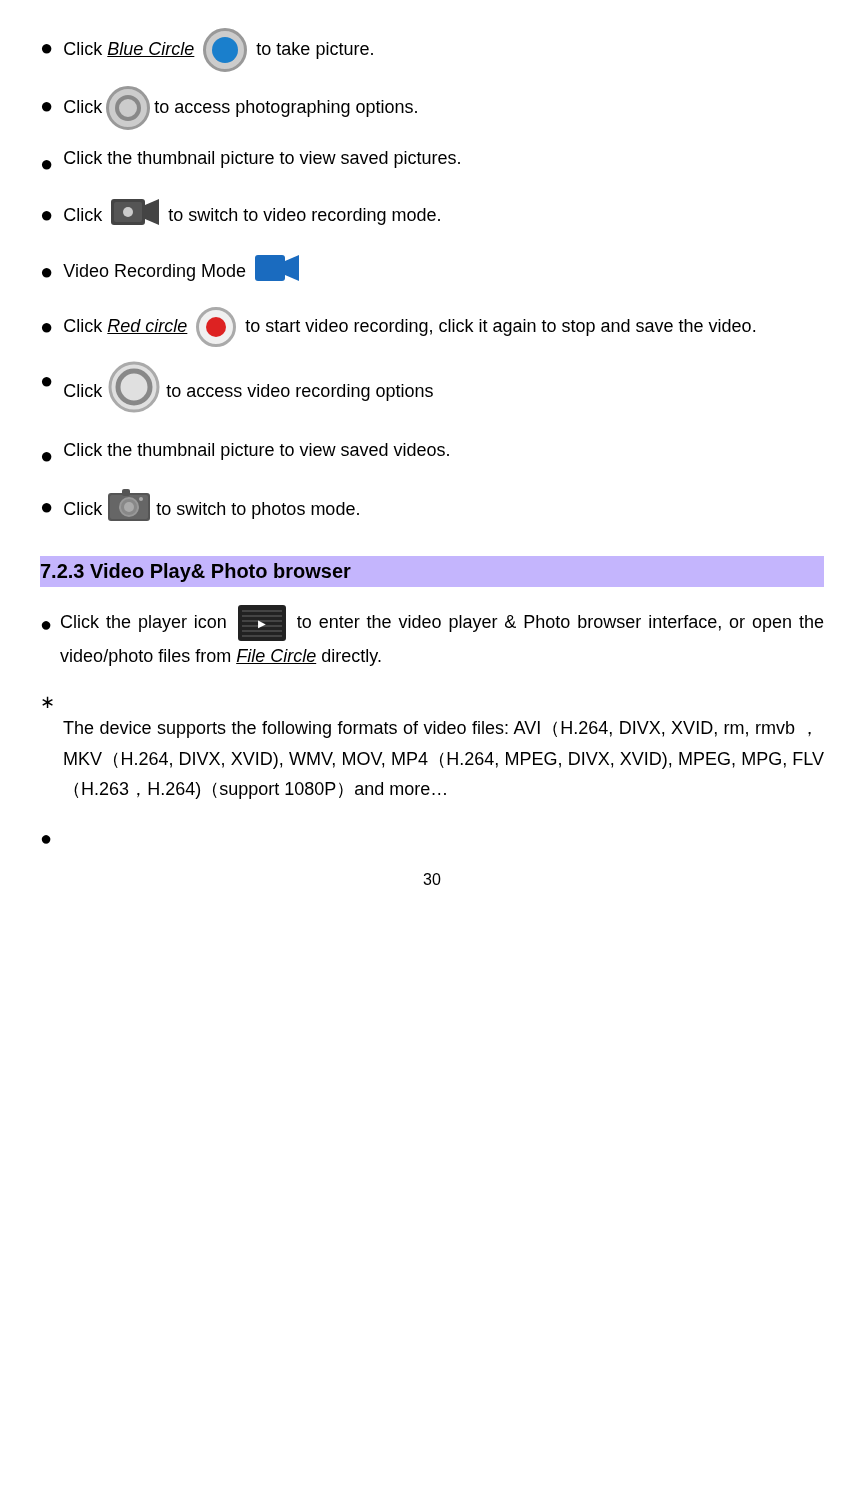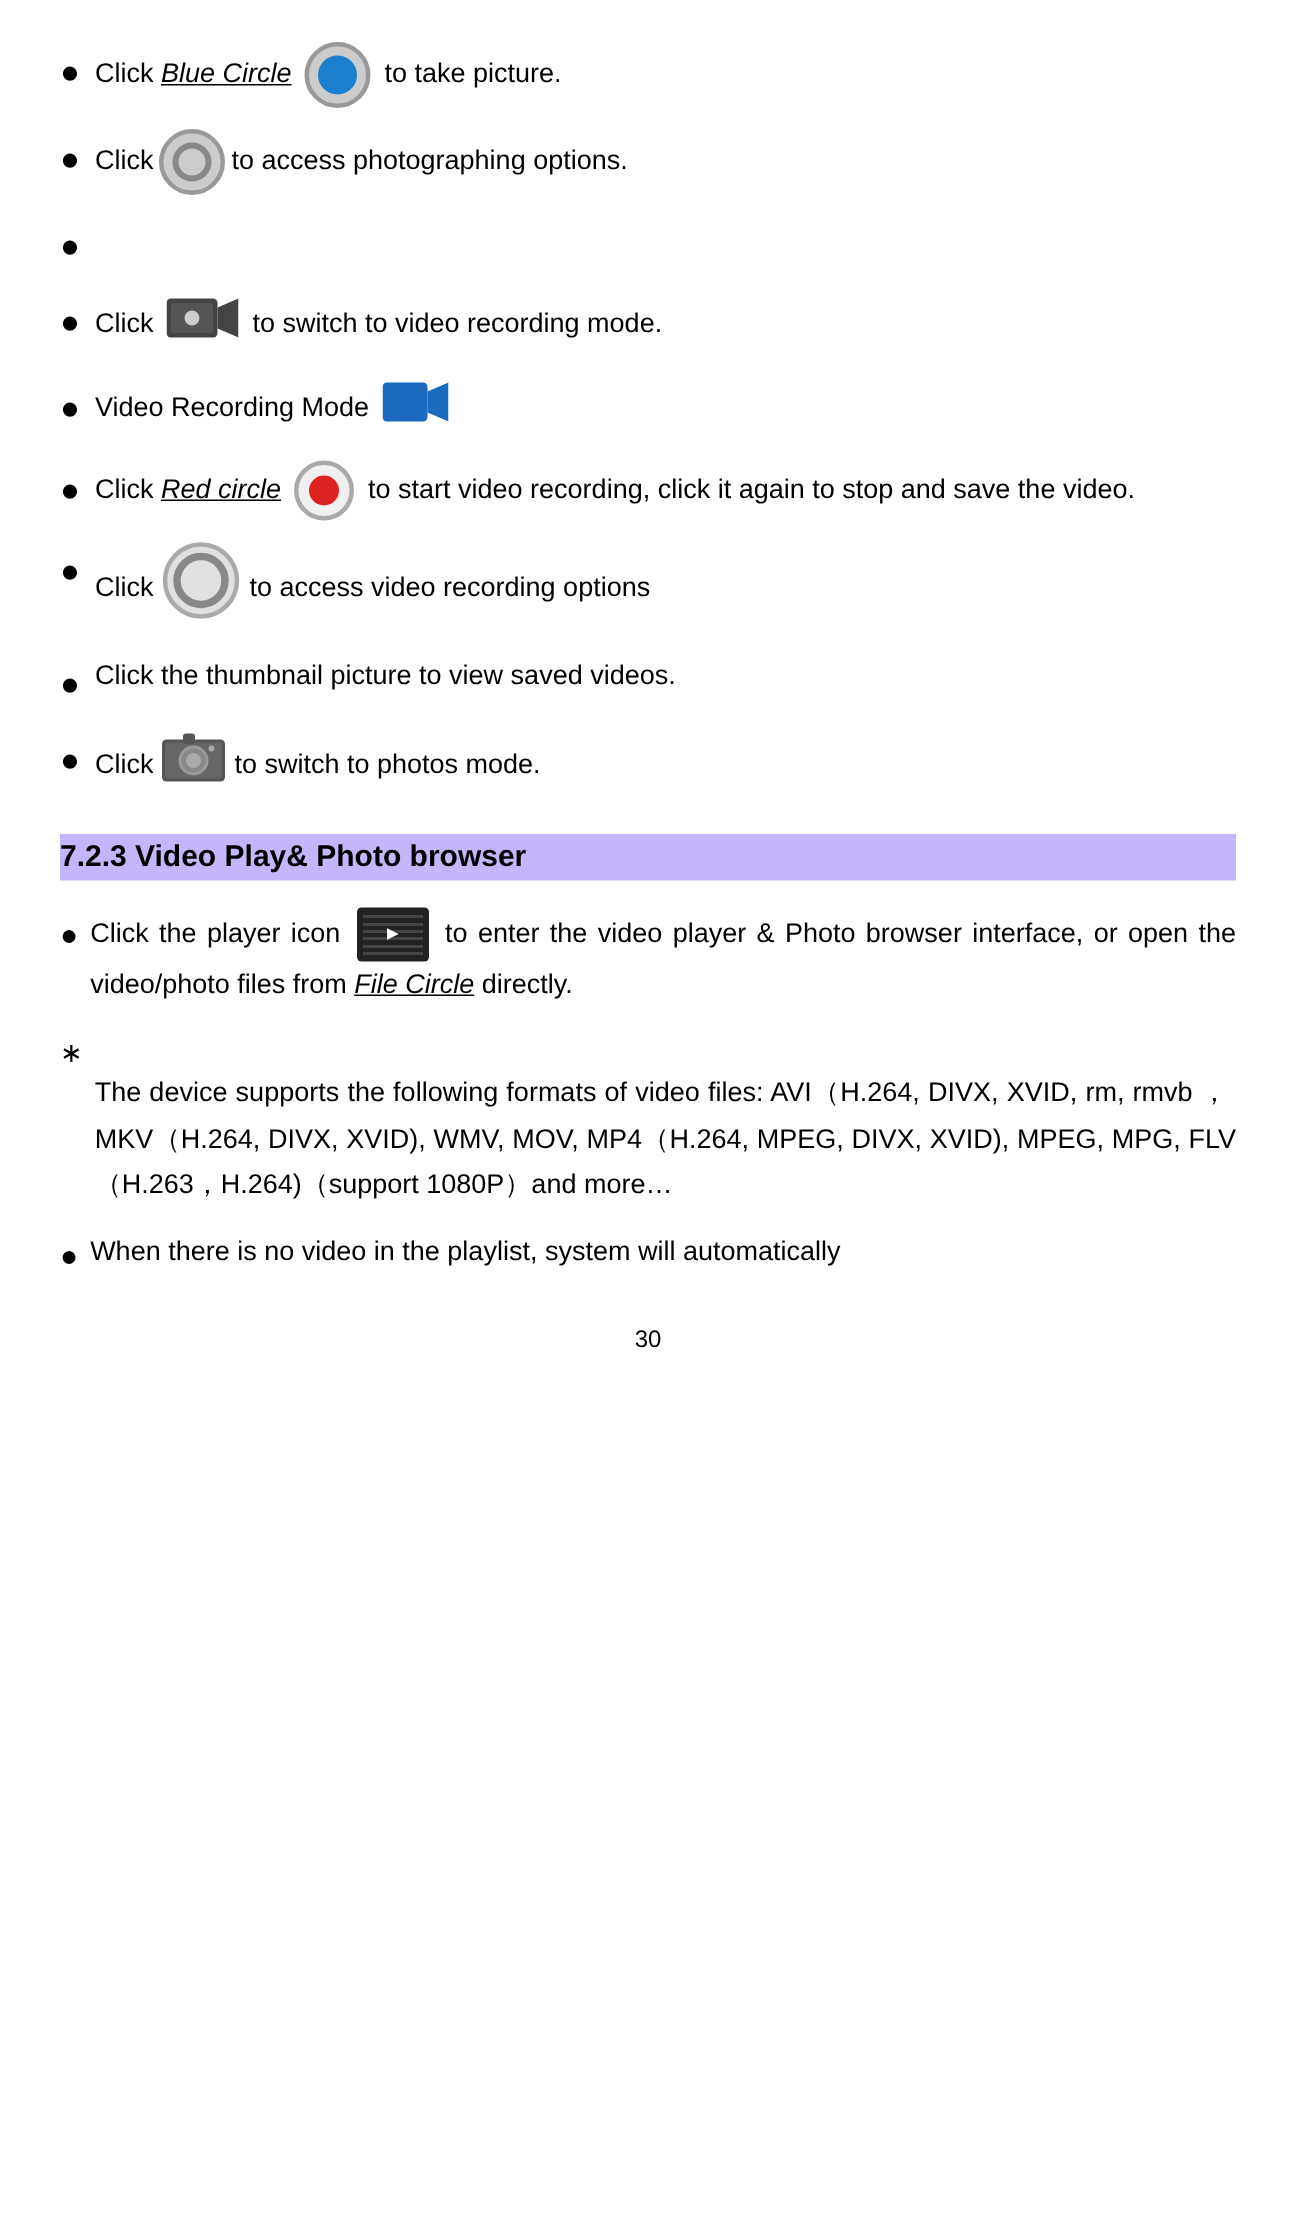--- a/index.html
+++ b/index.html
@@ -107,21 +107,21 @@
     .section-heading {
       font-weight: bold;
       font-size: 20px;
       margin: 24px 0 18px 0;
       background-color: #c4b5fd;
       padding: 4px 0;
     }
 
     .page-number {
       text-align: center;
-      margin-top: 30px;
+      margin-top: 16px;
       font-size: 16px;
     }
 
     
     .icon-player {
       display: inline-block;
       width: 48px;
       height: 36px;
       background: #222;
       border-radius: 3px;
@@ -202,20 +202,21 @@
   <span class="bullet-dot">●</span>
   <span class="bullet-content">
     Click<span class="icon-inline icon-gray-circle">
       <span class="inner-ring"></span>
     </span>to access photographing options.
   </span>
 </div>
 
 <div class="bullet-item">
   <span class="bullet-dot">●</span>
+  <span class="bullet-content">Click the thumbnail picture to view saved pictures.</span>
 </div>
 
 <div class="bullet-item">
   <span class="bullet-dot">●</span>
   <span class="bullet-content">
     Click
     <span class="icon-inline">
       <svg width="48" height="34" viewBox="0 0 48 34">
         <rect x="0" y="4" width="34" height="26" rx="3" fill="#444"></rect>
         <polygon points="34,10 48,4 48,30 34,24" fill="#444"></polygon>
@@ -303,20 +304,17 @@
 
 <div class="asterisk-item">
   <span class="asterisk-sym">∗</span>
   <span class="asterisk-content">
     The device supports the following formats of video files: AVI（H.264, DIVX, XVID, rm, rmvb ，&nbsp; MKV（H.264, DIVX, XVID), WMV, MOV, MP4（H.264, MPEG, DIVX, XVID), MPEG, MPG, FLV（H.263，H.264)（support 1080P）and more…
   </span>
 </div>
 
 <div class="large-bullet-item">
   <span class="bullet-dot" style="font-size:20px;margin-right:8px;">●</span>
-  <span class="large-bullet-content">
-    When there is no video in the playlist, system will automatically
-  </span>
 </div>
 
 <div class="page-number">
   <span>30</span>
 </div>
 
 </body></html>

